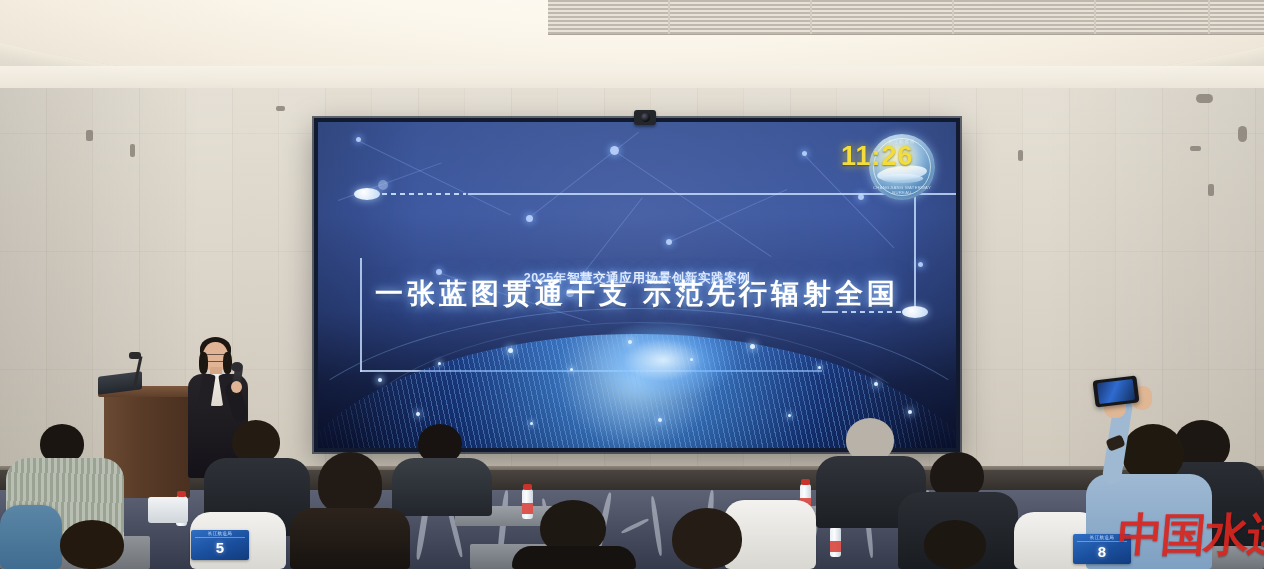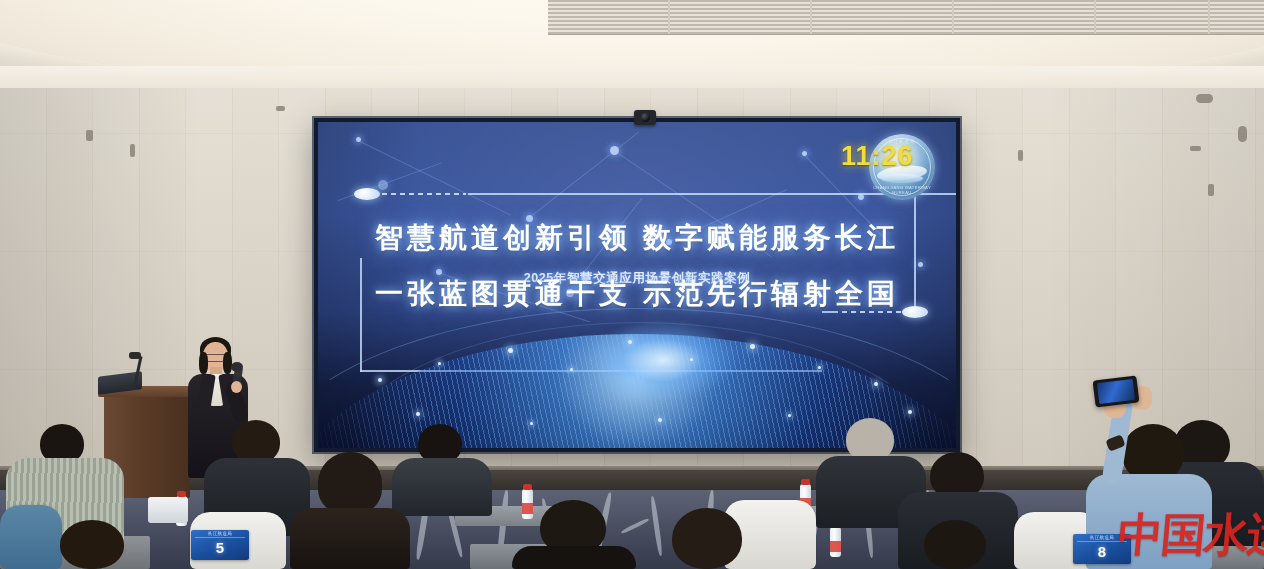--- a/index.html
+++ b/index.html
@@ -285,21 +285,20 @@
     <div class="gdot" style="left:432px;top:222px;width:5px;height:5px;box-shadow:0 0 7px 2px rgba(160,210,255,.75);"></div>
     <div class="gdot" style="left:500px;top:244px;width:3px;height:3px;box-shadow:0 0 5px 2px rgba(150,200,255,.6);"></div>
     <div class="gdot" style="left:556px;top:260px;width:4px;height:4px;box-shadow:0 0 6px 2px rgba(150,200,255,.65);"></div>
     <div class="gdot" style="left:98px;top:290px;width:4px;height:4px;box-shadow:0 0 6px 2px rgba(150,200,255,.6);"></div>
     <div class="gdot" style="left:212px;top:300px;width:3px;height:3px;box-shadow:0 0 5px 2px rgba(150,200,255,.55);"></div>
     <div class="gdot" style="left:340px;top:296px;width:4px;height:4px;box-shadow:0 0 6px 2px rgba(150,200,255,.6);"></div>
     <div class="gdot" style="left:470px;top:292px;width:3px;height:3px;box-shadow:0 0 5px 2px rgba(150,200,255,.55);"></div>
     <div class="gdot" style="left:590px;top:288px;width:4px;height:4px;box-shadow:0 0 6px 2px rgba(150,200,255,.6);"></div>
   </div>
 
-  <div class="hl hl1">智慧航道创新引领    数字赋能服务长江</div>
   <div class="hl hl2">一张蓝图贯通干支    示范先行辐射全国</div>
 
   <div class="emblem">
     <div class="ring"></div>
     <div class="top-txt">长江航道局</div>
     <div class="wave"></div>
     <div class="wave2"></div>
     <div class="arc-txt">CHANGJIANG WATERWAY BUREAU</div>
   </div>
   <div class="timer">11:26</div>

